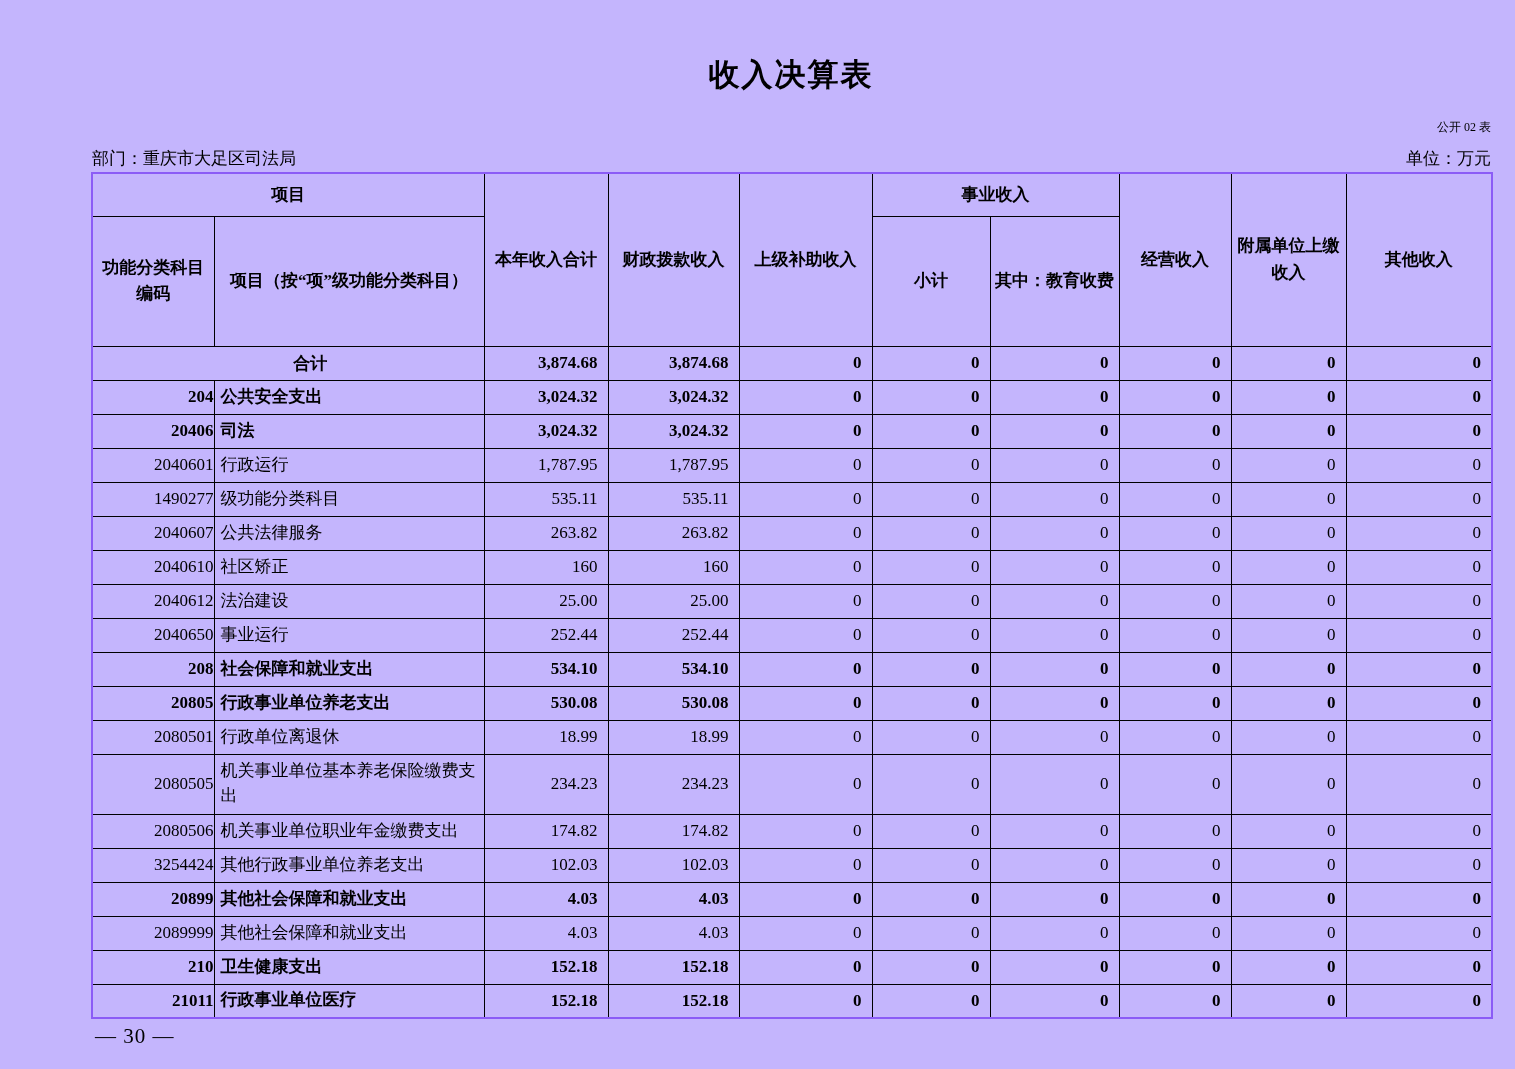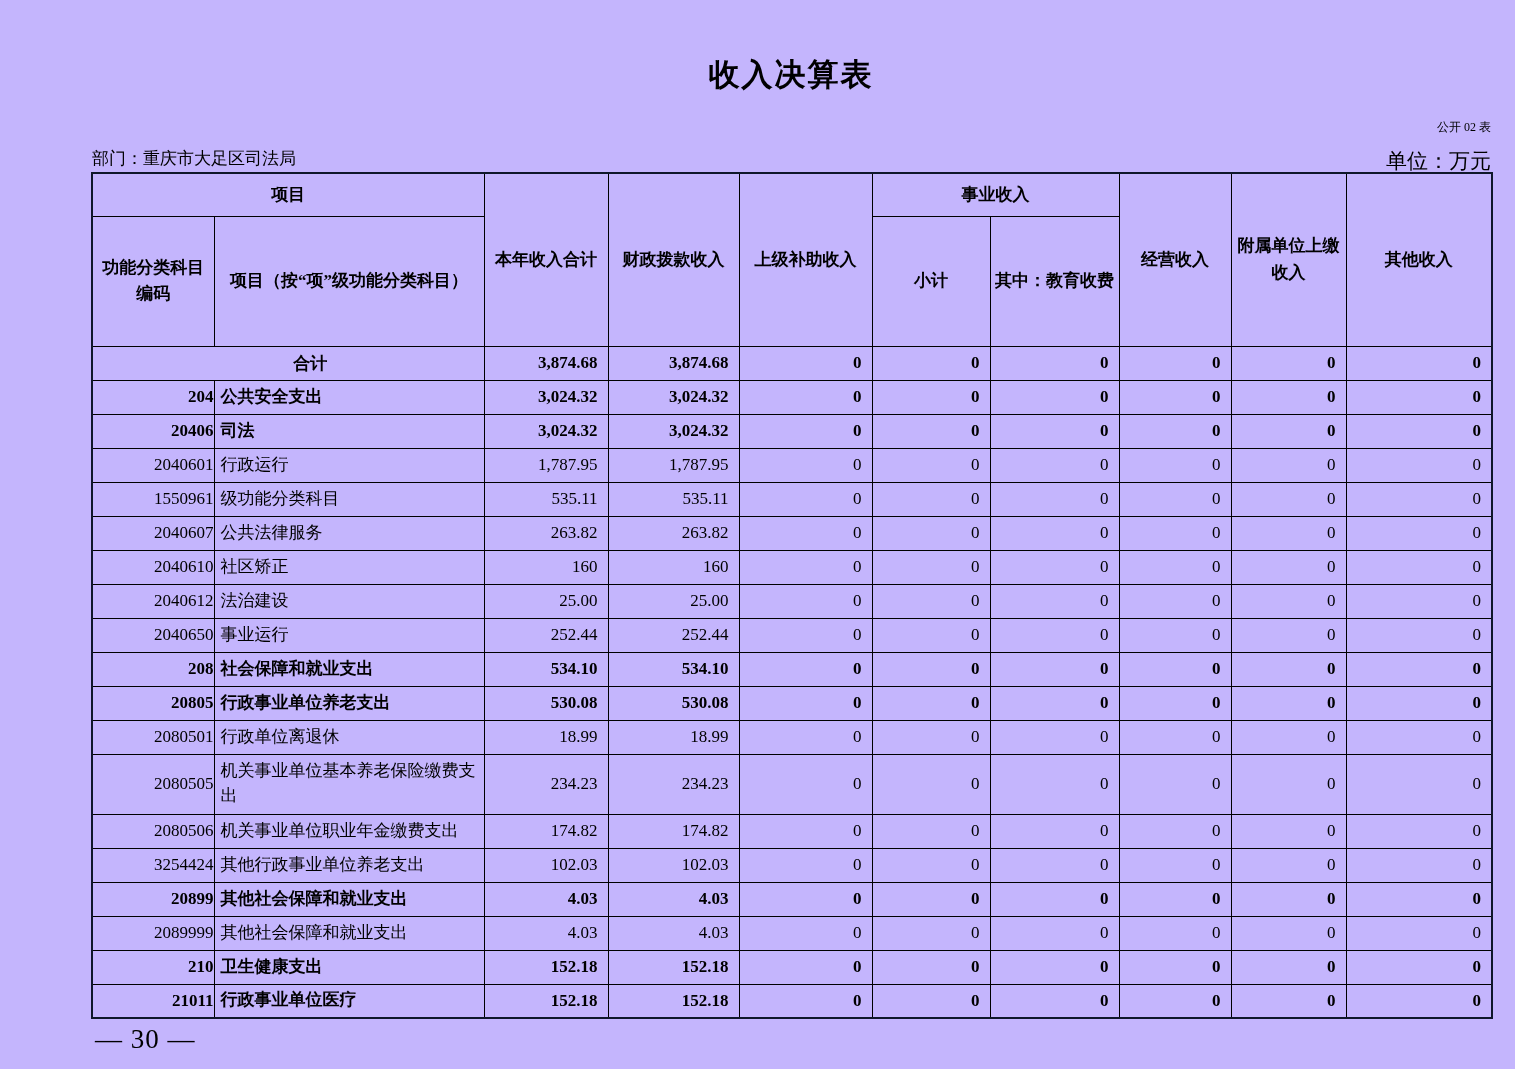--- a/index.html
+++ b/index.html
@@ -10,45 +10,45 @@
     color: #000;
   }
   .page { position: relative; width: 1515px; height: 1069px; background: #c4b5fd; overflow: hidden; }
 
   .title {
     position: absolute; left: 91px; top: 54px; width: 1400px;
     text-align: center; font-size: 31px; font-weight: bold; letter-spacing: 2px;
   }
   .meta-code  { position: absolute; right: 24px; top: 119px; font-size: 12px; }
   .meta-dept  { position: absolute; left: 92px;  top: 147px; font-size: 17px; }
-  .meta-unit  { position: absolute; right: 24px; top: 147px; font-size: 21px; text-align: right; }
+  .meta-unit  { position: absolute; right: 24px; top: 147px; font-size: 17px; text-align: right; }
 
   table.main {
     position: absolute; left: 91px; top: 172px; width: 1400px;
-    border-collapse: collapse; border: 2px solid #0f172a; table-layout: fixed;
+    border-collapse: collapse; border: 2px solid #8b5cf6; table-layout: fixed;
   }
   td, th {
     border: 1px solid #000;
     font-size: 17px;
     vertical-align: middle;
     overflow: hidden;
     word-break: break-all;
   }
   th { font-weight: bold; text-align: center; line-height: 1.55; padding: 0 3px; }
   tr.h1 { height: 43px; }
   tr.h2 { height: 130px; }
   tbody tr { height: 34px; }
   tbody tr.tall { height: 60px; }
   td.code { text-align: right; padding-left: 4px; }
   td.name { text-align: left; padding-left: 6px; line-height: 1.45; }
   td.val  { text-align: right; padding-right: 10px; font-variant-numeric: lining-nums; }
   td.total-label { text-align: center; padding-left: 44px; }
   tr.bold td { font-weight: bold; }
 
-  .pagenum { position: absolute; left: 95px; top: 1024px; font-size: 27px; letter-spacing: 1px; }
+  .pagenum { position: absolute; left: 95px; top: 1024px; font-size: 21px; letter-spacing: 1px; }
 </style>
 </head>
 <body>
 
 <div class="page">
 
   <div class="title">收入决算表</div>
 
   <div class="meta-code">公开 02 表</div>
   <div class="meta-dept">部门：重庆市大足区司法局</div>
@@ -127,21 +127,21 @@
           <td class="val">1,787.95</td>
           <td class="val">1,787.95</td>
           <td class="val">0</td>
           <td class="val">0</td>
           <td class="val">0</td>
           <td class="val">0</td>
           <td class="val">0</td>
           <td class="val">0</td>
         </tr>
         <tr>
-          <td class="code">1550961</td>
+          <td class="code">1490277</td>
           <td class="name">级功能分类科目</td>
           <td class="val">535.11</td>
           <td class="val">535.11</td>
           <td class="val">0</td>
           <td class="val">0</td>
           <td class="val">0</td>
           <td class="val">0</td>
           <td class="val">0</td>
           <td class="val">0</td>
         </tr>

